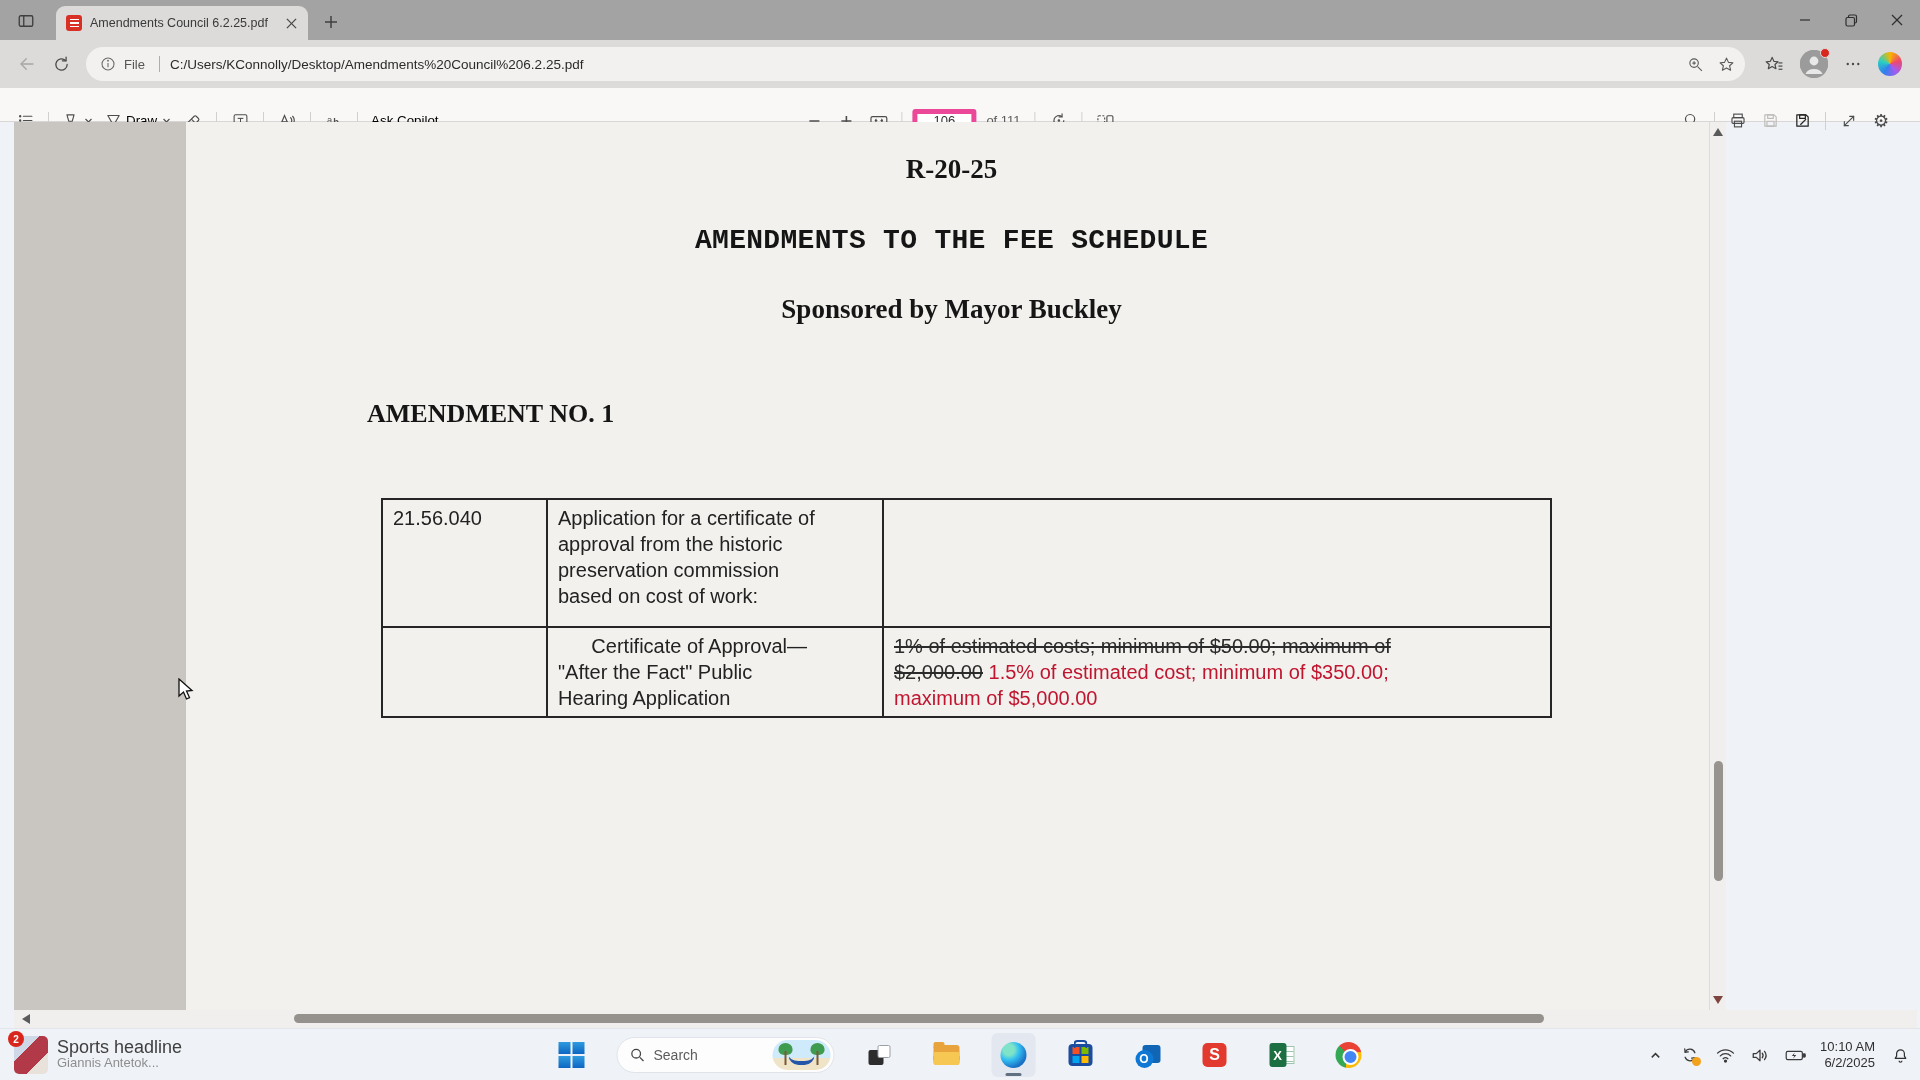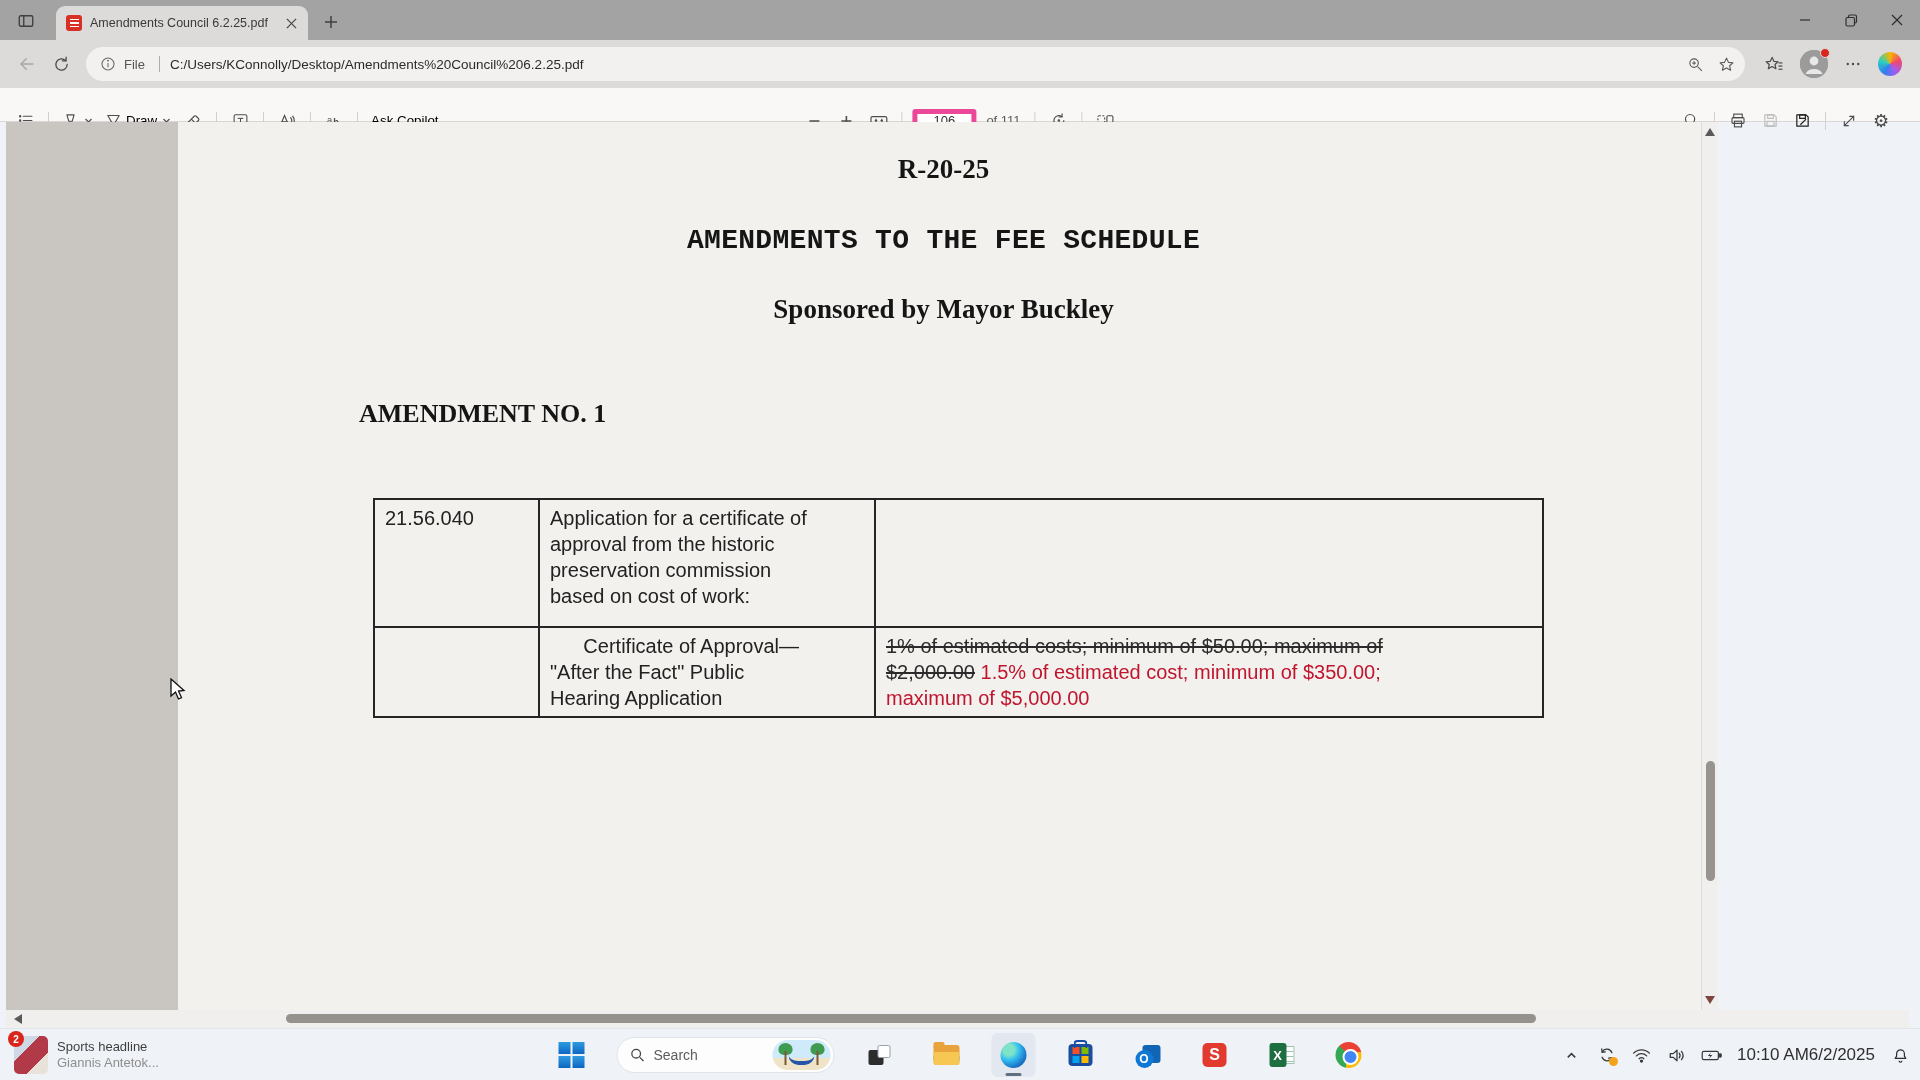--- a/index.html
+++ b/index.html
@@ -44,21 +44,21 @@
   .grp.center{ left:50%; transform:translateX(-50%); }
   .grp.right { right:26px; }
   .pbtn { height:26px; min-width:26px; display:flex; align-items:center; justify-content:center; gap:4px; border-radius:4px; padding:0 3px; }
   .vsep { width:1px; height:18px; background:#d2d0ce; margin:0 4px; }
   .pagebox { width:64px; height:24px; background:#fff; border:5px solid #ec4899; border-radius:3px;
              display:flex; align-items:center; justify-content:center; font-size:13px; color:#333; }
   .oftotal { color:#5c5c5c; margin:0 4px; }
   .chev { margin-left:1px; }
 
   
-  .pdfarea { position:absolute; left:6px; top:122px; width:1712px; height:906px; background:#a3a3a3; }
+  .pdfarea { position:absolute; left:14px; top:122px; width:1712px; height:906px; background:#a3a3a3; }
   .leftstrip { position:absolute; left:0; top:0; width:172px; height:888px; background:#c9c5c0; }
   .page { position:absolute; left:172px; top:0; width:1531px; height:888px; background:#f2f1ee; color:#1c1c1c; }
   .doc-h { position:absolute; width:100%; text-align:center; font-family:"Liberation Serif", serif; font-weight:bold; color:#151515; }
   .h1 { top:32px;  font-size:27px; }
   .h2 { top:103px; font-size:28px; letter-spacing:.3px;font-family:Liberation Mono, monospace; }
   .h3 { top:172px; font-size:27px; }
   .h4 { position:absolute; left:181px; top:277px; font-family:"Liberation Serif", serif; font-weight:bold; font-size:26px; color:#151515; }
 
   table.fees { position:absolute; left:195px; top:376px; border-collapse:collapse; table-layout:fixed; width:1169px;
                font-size:20px; line-height:26px; color:#222; }
@@ -85,21 +85,21 @@
   .cursor { position:absolute; left:163px; top:556px; }
 
   
   .taskbar { position:absolute; left:0; top:1028px; width:1920px; height:52px; background:#eff2f7; border-top:1px solid #e2e5ea; }
   .widgets { position:absolute; left:8px; top:5px; display:flex; align-items:center; gap:9px; height:42px; padding:0 6px; border-radius:6px; }
   .wthumb { position:relative; width:34px; height:38px; border-radius:5px;
             background:linear-gradient(135deg,#cfd8e6 0 35%,#b23a48 35% 70%,#e8e2da 70% 100%); }
   .wbadge { position:absolute; left:-6px; top:-5px; width:16px; height:16px; border-radius:50%; background:#d9261c; color:#fff;
             font-size:10px; display:flex; align-items:center; justify-content:center; font-weight:bold; }
   .wtexts { display:flex; flex-direction:column; line-height:16px; }
-  .wtitle { font-size:13px; color:#3f3f3f; }
+  .wtitle { font-size:18px; color:#3f3f3f; }
   .wsub   { font-size:13px; color:#8e8e8e; }
   .tb-center { position:absolute; left:50%; top:3px; transform:translateX(-50%); display:flex; align-items:center; gap:23px; height:46px; }
   .tb-btn { position:relative; width:44px; height:44px; border-radius:6px; display:flex; align-items:center; justify-content:center; }
   .tb-btn.active { background:#e2e7f0; }
   .tb-btn.active::after { content:""; position:absolute; bottom:1px; left:50%; transform:translateX(-50%);
                           width:16px; height:3px; border-radius:2px; background:#617081; }
   .start-ic { display:grid; grid-template-columns:12px 12px; grid-template-rows:12px 12px; gap:2px; }
   .start-ic i { background:linear-gradient(180deg,#2f9bdf,#0c66c2); }
   .search-pill { display:flex; align-items:center; height:36px; width:218px; background:#fdfdfe; border:1px solid #e0e3e9;
                  border-radius:18px; padding:0 3px 0 12px; gap:8px; }
@@ -137,21 +137,21 @@
                     color:#fff; font-weight:bold; font-size:13px; display:flex; align-items:center; justify-content:center; }
   .excel-ic .sheet { position:absolute; right:0; top:3px; width:10px; height:18px; background:#fff; border:1px solid #9fc3ae; }
   .excel-ic .sheet i { display:block; height:5px; border-bottom:1px solid #9fc3ae; }
   .chrome-ic { position:relative; width:26px; height:26px; border-radius:50%;
                background:conic-gradient(from -45deg, #ea4335 0 33%, #fbbc05 33% 66%, #34a853 66% 100%); }
   .chrome-ic::before { content:""; position:absolute; left:7px; top:7px; width:12px; height:12px; border-radius:50%;
                        background:#4285f4; border:2px solid #fff; }
   .tray { position:absolute; right:6px; top:5px; display:flex; align-items:center; gap:7px; height:42px; }
   .tray-btn { width:28px; height:36px; display:flex; align-items:center; justify-content:center; position:relative; }
   .sync-dot { position:absolute; right:3px; bottom:7px; width:9px; height:9px; border-radius:50%; background:#f2a21c; }
-  .clock { display:flex; align-items:flex-end; line-height:16px; font-size:17px; color:#2f2f2f; padding:0 4px; }
+  .clock { display:flex; flex-direction:column; align-items:flex-end; line-height:16px; font-size:13px; color:#2f2f2f; padding:0 4px; }
 </style>
 </head>
 <body>
 
 <div class="titlebar">
   <button class="ws-btn">
     <svg width="18" height="18" viewBox="0 0 24 24" stroke="#3f3f3f" fill="none" stroke-width="1.8">
         <rect x="3" y="5" width="18" height="14" rx="2"></rect>
         <line x1="9" y1="5" x2="9" y2="19"></line>
       </svg>

